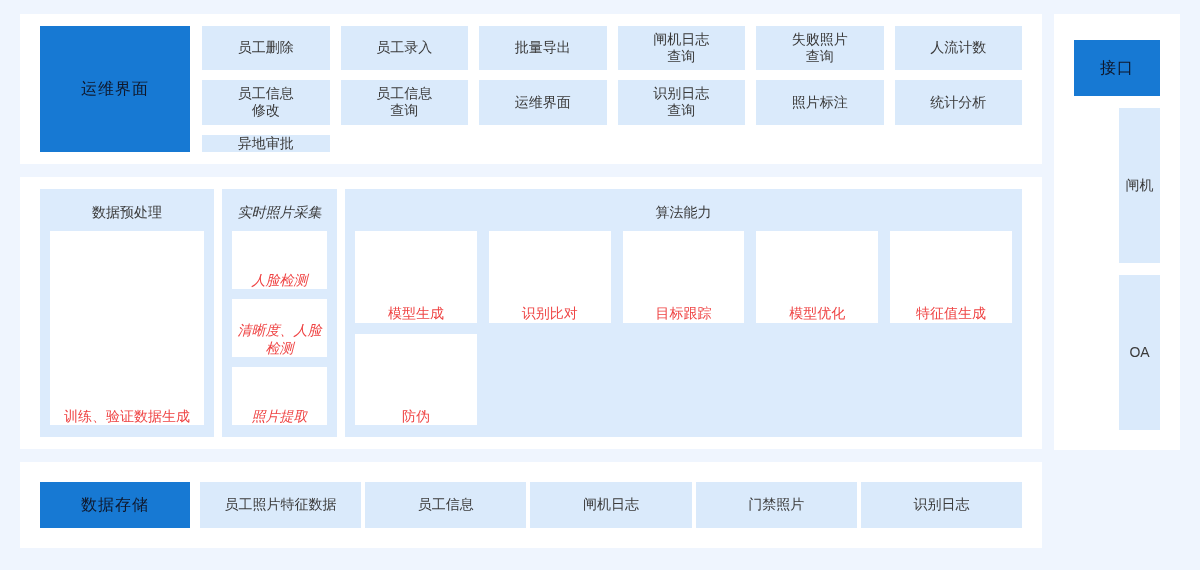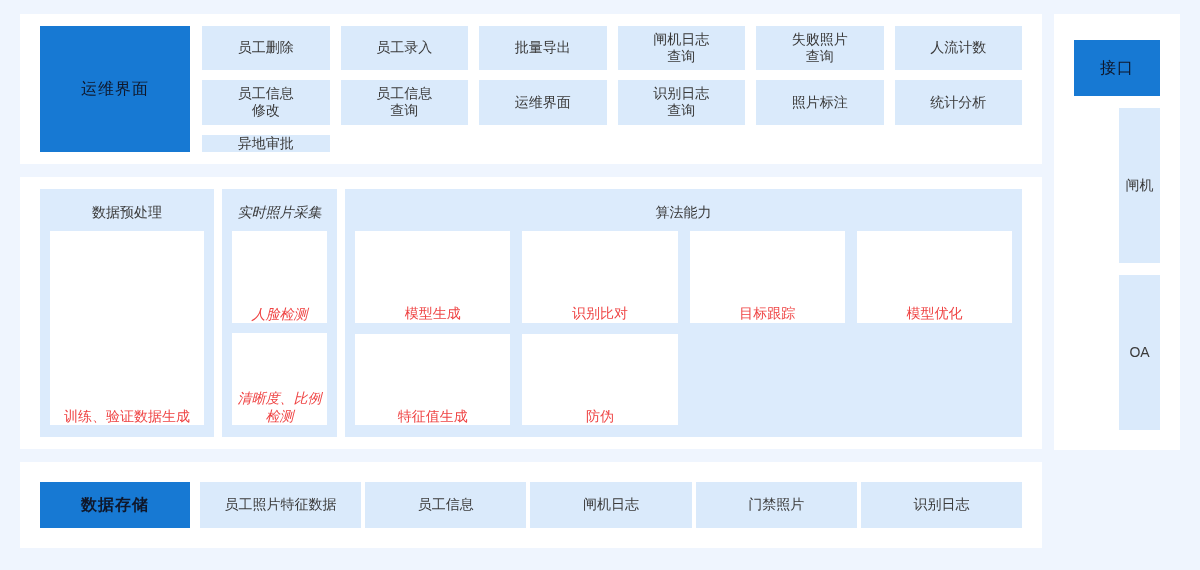--- a/index.html
+++ b/index.html
@@ -122,37 +122,36 @@
   .panel-prep { width: 174px; flex: 0 0 174px; }
   .panel-prep .white-box { flex: 1; }
 
   .panel-capture { width: 115px; flex: 0 0 115px; font-style: italic; }
   .panel-capture .white-box { flex: 1; }
 
   .panel-ability { flex: 1; }
   .ability-grid {
     flex: 1;
     display: grid;
-    grid-template-columns: repeat(4, 1fr);
+    grid-template-columns: repeat(5, 1fr);
     grid-template-rows: 1fr 1fr;
     gap: 11px 12px;
   }
 
   
   .storage-card {
     height: 86px;
     padding: 20px 20px;
     display: flex;
     gap: 10px;
     align-items: stretch;
   }
   .storage-card .blue-label {
     width: 150px;
     flex: 0 0 150px;
-    font-weight: bold;
   }
   .storage-grid {
     flex: 1;
     display: grid;
     grid-template-columns: repeat(5, 1fr);
     gap: 4px;
   }
 
   
   .right-card {
@@ -237,21 +236,24 @@
         </div>
       </div>
 
       <div class="panel panel-capture">
         <div class="panel-title">实时照片采集</div>
         <div class="panel-body">
           <div class="white-box">
               <span>人脸检测</span>
             </div>
           <div class="white-box">
-              <span>清晰度、比例检测</span>
+              <span>清晰度、人脸检测</span>
+            </div>
+          <div class="white-box">
+              <span>照片提取</span>
             </div>
         </div>
       </div>
 
       <div class="panel panel-ability">
         <div class="panel-title">算法能力</div>
         <div class="panel-body ability-grid">
           <div class="white-box">
               <span>模型生成</span>
             </div>

